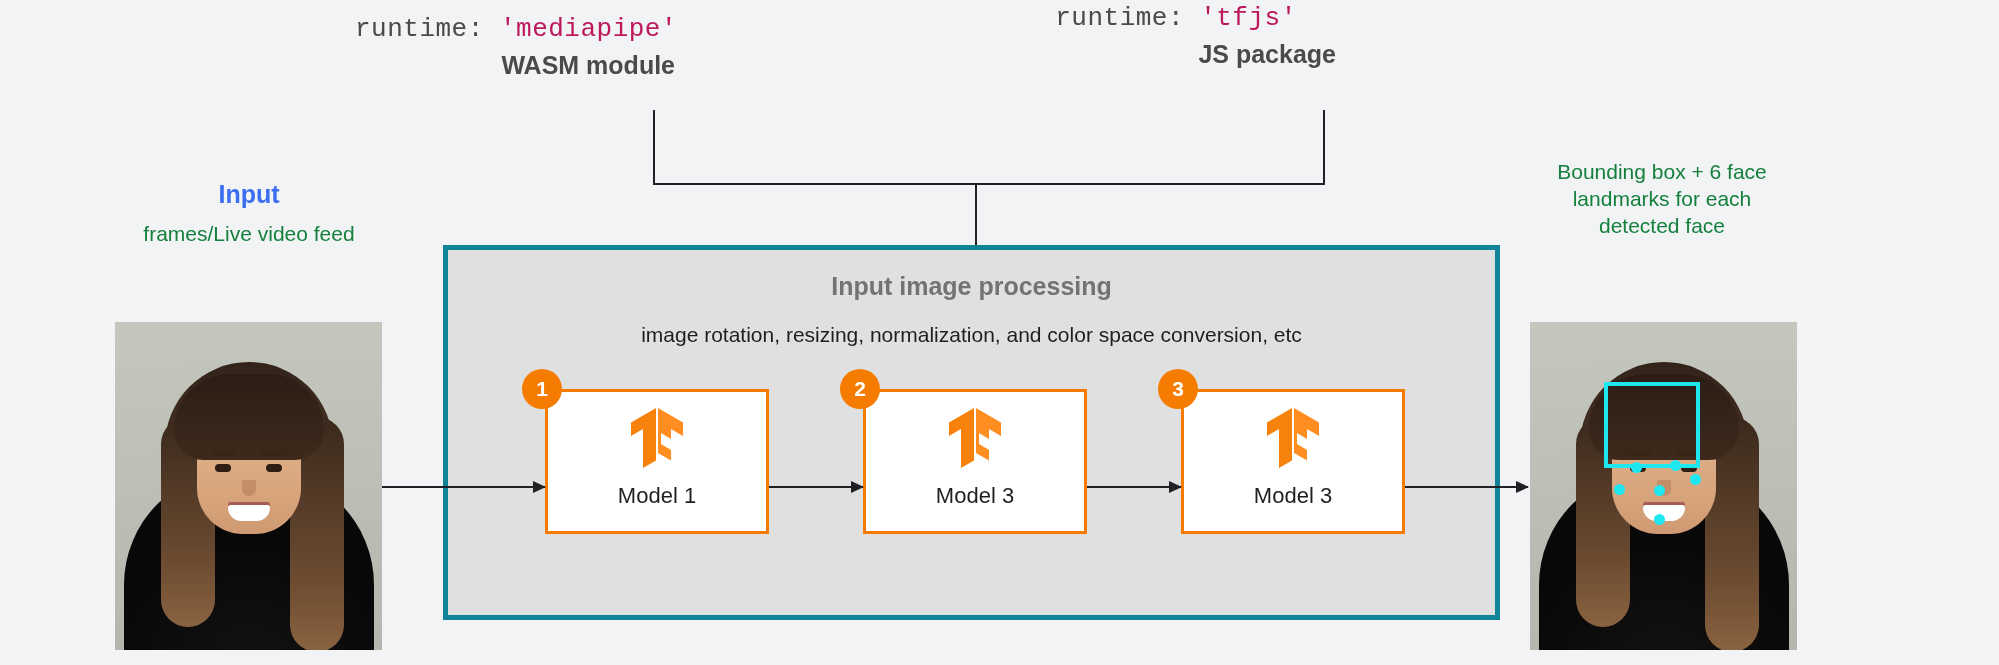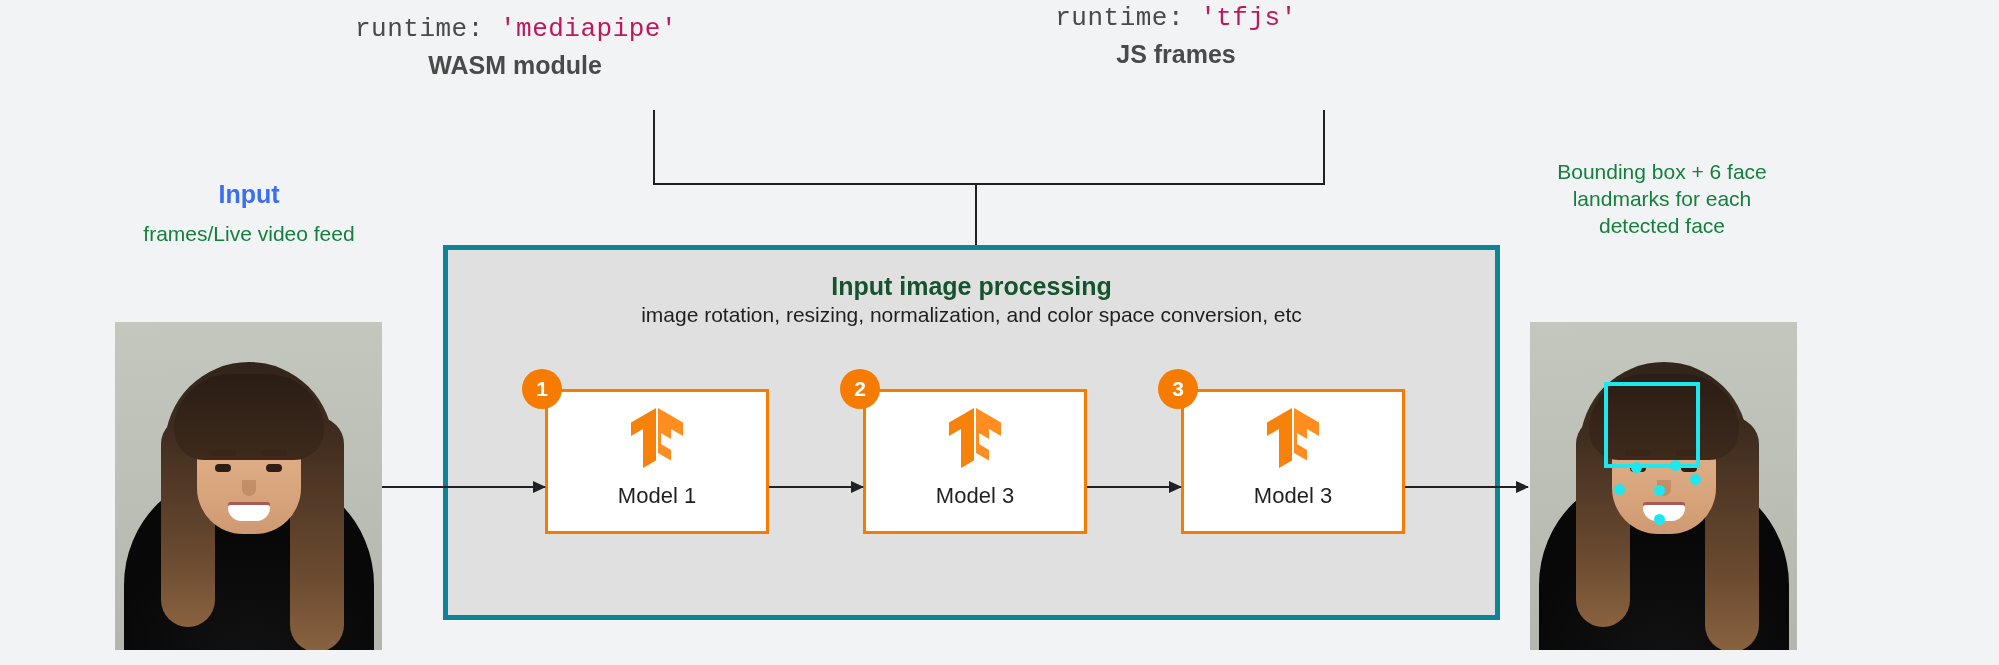--- a/index.html
+++ b/index.html
@@ -13,21 +13,21 @@
   .stage{position:absolute;left:0;top:0;width:1999px;height:665px;}
 
   
   .runtime-label{position:absolute;text-align:center;}
   .runtime-code{
     font-family:"Liberation Mono","DejaVu Sans Mono",monospace;
     font-size:26px;color:#4a4a4a;white-space:nowrap;letter-spacing:.5px;
   }
   .runtime-code .str{color:#be185d;}
   .runtime-kind{
-    font-size:25px;font-weight:bold;color:#4a4a4a;margin-top:7px;white-space:nowrap;
+    font-size:25px;font-weight:bold;color:#4a4a4a;margin-top:7px;white-space:nowrap;text-align:right;
   }
   #rt-mediapipe{left:355px;top:14px;width:320px;}
   #rt-tfjs{left:1016px;top:3px;width:320px;}
 
   
   .brk{position:absolute;background:#202124;}
   #brk-left{left:653px;top:110px;width:2px;height:75px;}
   #brk-right{left:1323px;top:110px;width:2px;height:75px;}
   #brk-top{left:653px;top:183px;width:672px;height:2px;}
   #brk-drop{left:975px;top:183px;width:2px;height:62px;}
@@ -77,22 +77,22 @@
   
   .fd-box{position:absolute;border:4px solid #1ee7f0;box-sizing:border-box;}
   .fd-pt{position:absolute;width:11px;height:11px;border-radius:50%;background:#1ee7f0;}
 
   
   #panel{
     position:absolute;left:443px;top:245px;width:1057px;height:375px;
     background:#e0e0e0;border:5px solid #0f8496;box-sizing:border-box;
   }
   #panel-head{position:absolute;left:0;right:0;top:22px;text-align:center;}
-  #panel-title{font-size:25px;font-weight:bold;color:#14532d;}
-  #panel-sub{font-size:21px;color:#1f1f1f;margin-top:2px;}
+  #panel-title{font-size:25px;font-weight:bold;color:#737373;}
+  #panel-sub{font-size:21px;color:#1f1f1f;margin-top:22px;}
 
   
   .model{
     position:absolute;top:389px;width:224px;height:145px;
     background:#ffffff;border:3px solid #f57c00;box-sizing:border-box;
   }
   #model-0{left:545px;}
   #model-1{left:863px;}
   #model-2{left:1181px;}
   .badge{
@@ -122,21 +122,21 @@
 
   <div class="runtime-label" id="rt-mediapipe">
     <div class="runtime-code"><span>runtime:</span>
       <span class="str">'mediapipe'</span></div>
     <div class="runtime-kind">WASM module</div>
   </div>
 
   <div class="runtime-label" id="rt-tfjs">
     <div class="runtime-code"><span>runtime:</span>
       <span class="str">'tfjs'</span></div>
-    <div class="runtime-kind">JS frames</div>
+    <div class="runtime-kind">JS package</div>
   </div>
 
   <div class="brk" id="brk-left"></div>
   <div class="brk" id="brk-right"></div>
   <div class="brk" id="brk-top"></div>
   <div class="brk" id="brk-drop"></div>
 
   <div class="side-cap" id="cap-input">
     <div class="side-title">Input</div>
     <div class="side-sub">

